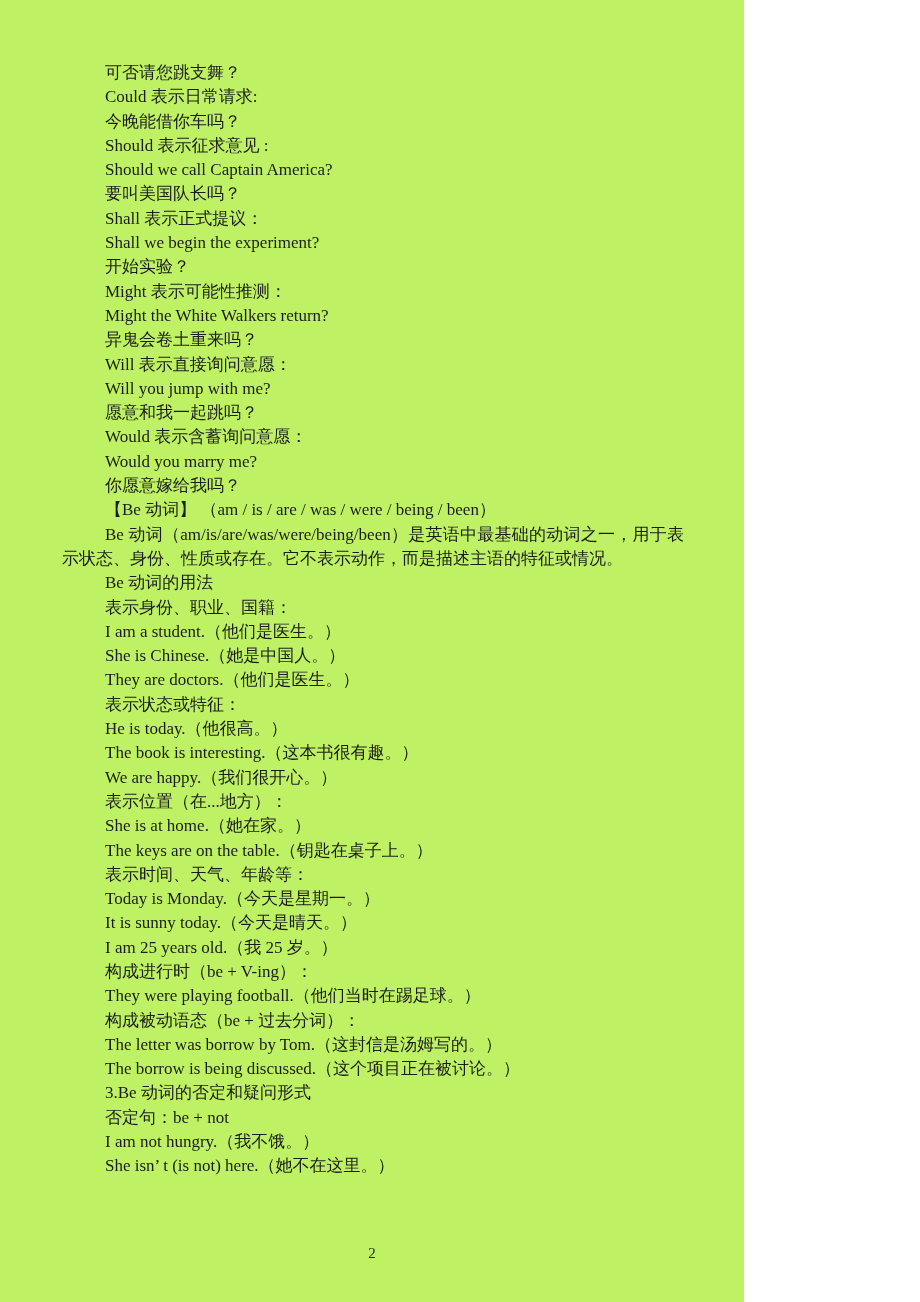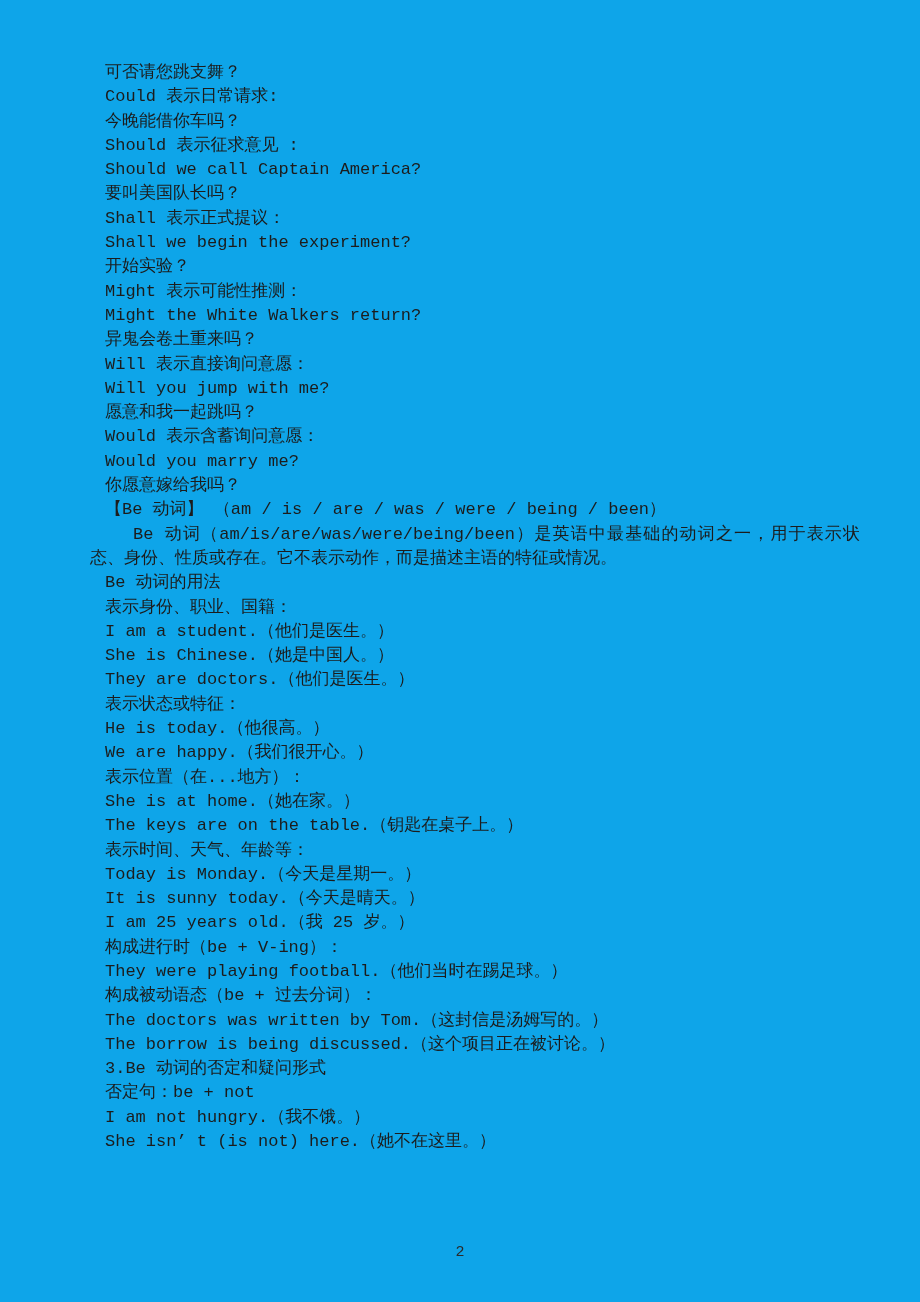--- a/index.html
+++ b/index.html
@@ -3,25 +3,25 @@
 <meta charset="utf-8">
 <style>
   * { box-sizing: border-box; }
   html, body {
     margin: 0;
     padding: 0;
     background: #ffffff;
   }
   .page {
     position: relative;
-    width: 920px;
+    width: 744px;
     height: 1302px;
-    background: #0ea5e9;
+    background: #bef264;
     overflow: hidden;
-    font-family: Liberation Mono, monospace;
+    font-family: Liberation Serif, serif;
     color: #1c1c1c;
   }
   .content {
     position: absolute;
     top: 61px;
     left: 62px;
     right: 60px;
   }
   .content p {
     margin: 0;
@@ -29,21 +29,20 @@
     line-height: 24.3px;
     text-indent: 43px;
     letter-spacing: 0px;
   }
   .content p.line {
     white-space: pre;
   }
   .content p.para {
     white-space: normal;
     text-align: justify;
-    margin-left: 28px;
   }
   .page-footer {
     position: absolute;
     top: 1243px;
     left: 0;
     width: 100%;
     text-align: center;
   }
   .page-number {
     font-size: 15px;
@@ -76,32 +75,33 @@
       <p class="line">你愿意嫁给我吗？</p>
       <p class="line">【Be 动词】 （am / is / are / was / were / being / been）</p>
       <p class="para">Be 动词（am/is/are/was/were/being/been）是英语中最基础的动词之一，用于表示状态、身份、性质或存在。它不表示动作，而是描述主语的特征或情况。</p>
       <p class="line">Be 动词的用法</p>
       <p class="line">表示身份、职业、国籍：</p>
       <p class="line">I am a student.（他们是医生。）</p>
       <p class="line">She is Chinese.（她是中国人。）</p>
       <p class="line">They are doctors.（他们是医生。）</p>
       <p class="line">表示状态或特征：</p>
       <p class="line">He is today.（他很高。）</p>
+      <p class="line">The book is interesting.（这本书很有趣。）</p>
       <p class="line">We are happy.（我们很开心。）</p>
       <p class="line">表示位置（在...地方）：</p>
       <p class="line">She is at home.（她在家。）</p>
       <p class="line">The keys are on the table.（钥匙在桌子上。）</p>
       <p class="line">表示时间、天气、年龄等：</p>
       <p class="line">Today is Monday.（今天是星期一。）</p>
       <p class="line">It is sunny today.（今天是晴天。）</p>
       <p class="line">I am 25 years old.（我 25 岁。）</p>
       <p class="line">构成进行时（be + V-ing）：</p>
       <p class="line">They were playing football.（他们当时在踢足球。）</p>
       <p class="line">构成被动语态（be + 过去分词）：</p>
-      <p class="line">The doctors was written by Tom.（这封信是汤姆写的。）</p>
+      <p class="line">The letter was borrow by Tom.（这封信是汤姆写的。）</p>
       <p class="line">The borrow is being discussed.（这个项目正在被讨论。）</p>
       <p class="line">3.Be 动词的否定和疑问形式</p>
       <p class="line">否定句：be + not</p>
       <p class="line">I am not hungry.（我不饿。）</p>
       <p class="line">She isn’ t (is not) here.（她不在这里。）</p>
     </div>
   <div class="page-footer">
     <span class="page-number">2</span>
   </div>
 </div>

